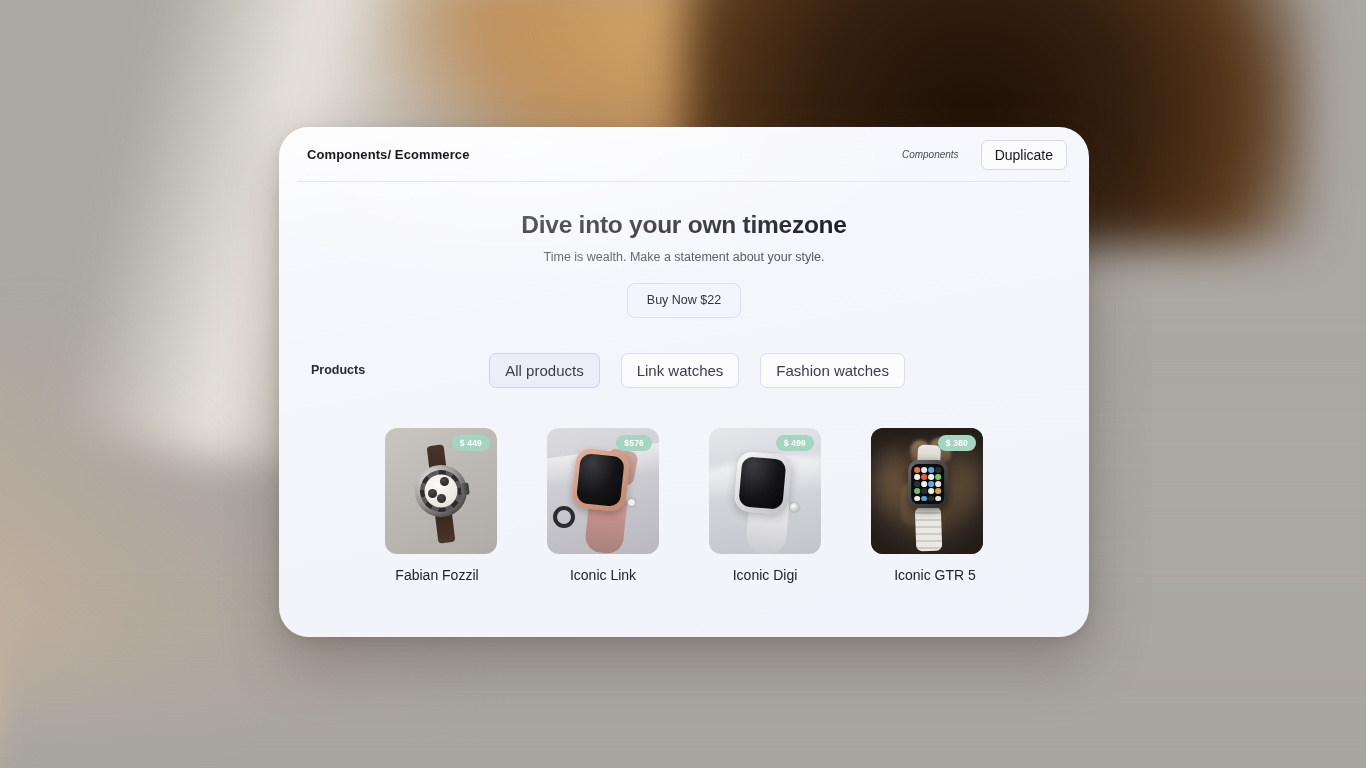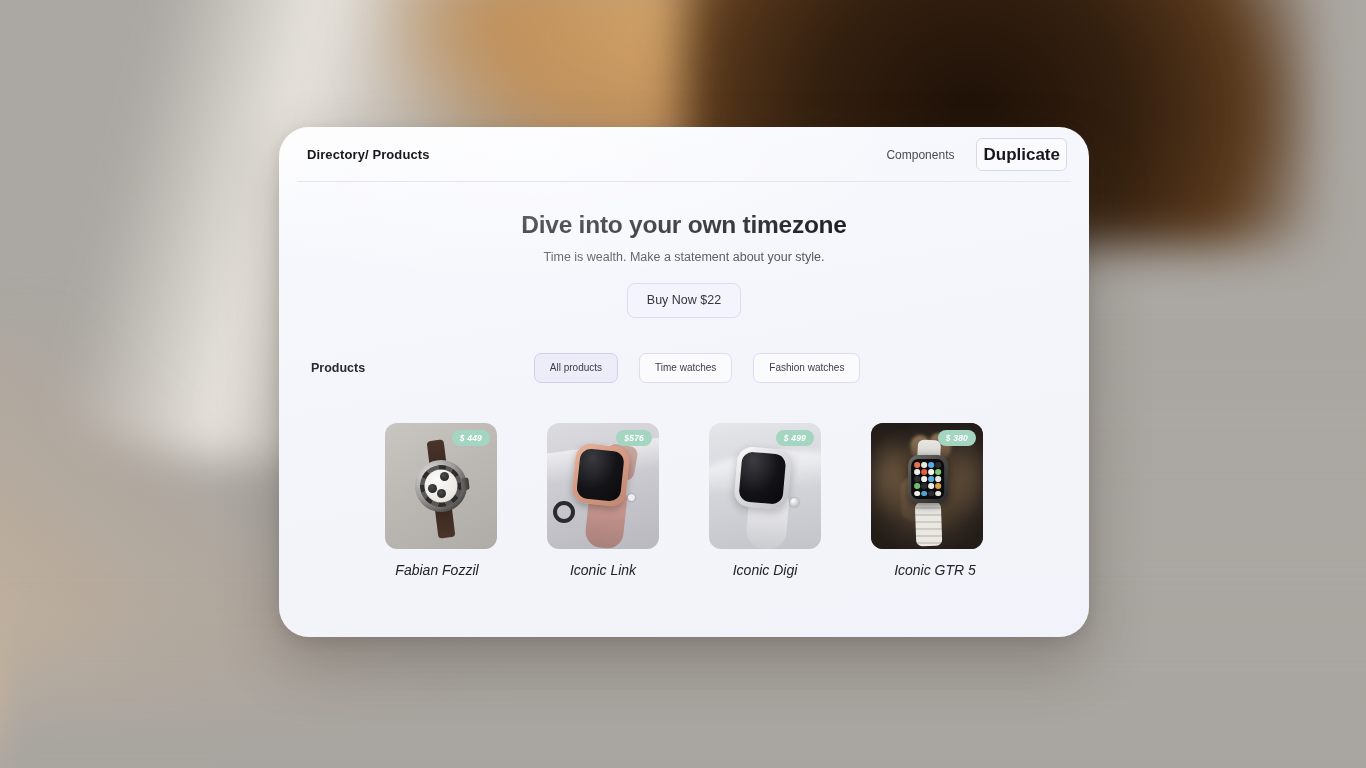--- a/index.html
+++ b/index.html
@@ -99,31 +99,32 @@
     color: #17171C;
     letter-spacing: .1px;
   }
   .hdr-right {
     margin-left: auto;
     display: flex;
     align-items: center;
     gap: 22px;
   }
   .hdr-link {
-    font-size: 12px;
+    font-size: 10px;
     color: #4A4A55;
+    font-style: italic;
   }
   .btn-duplicate {
-    font-size: 17px;
-    font-weight: bold;
+    font-size: 14px;
+    font-weight: normal;
     color: #17171C;
     background: #FBFBFE;
     border: 1px solid #D8D8EC;
     border-radius: 6px;
-    padding: 7px 6px;
+    padding: 7px 13px;
     line-height: 1;
     cursor: pointer;
   }
   .hdr-divider {
     position: absolute;
     left: 18px;
     right: 18px;
     bottom: 0;
     height: 1px;
     background: #E4E5EF;
@@ -170,21 +171,21 @@
     font-weight: bold;
     color: #2A2A33;
   }
   .pills {
     margin: 0 auto;
     display: flex;
     gap: 21px;
     transform: translateX(-12px);
   }
   .pill {
-    font-size: 10px;
+    font-size: 15px;
     color: #3C3C47;
     background: #FBFBFE;
     border: 1px solid #DCDDEE;
     border-radius: 7px;
     padding: 9px 15px;
     line-height: 1;
     cursor: pointer;
     white-space: nowrap;
   }
   .pill.active {
@@ -192,21 +193,21 @@
     border-color: #CFD1EA;
   }
 
   
   .grid {
     display: flex;
     justify-content: center;
     gap: 50px;
     margin-top: 40px;
   }
-  .card { width: 112px; cursor: pointer; font-style: italic; }
+  .card { width: 112px; cursor: pointer; }
   .card-img {
     position: relative;
     width: 112px;
     height: 126px;
     border-radius: 12px;
     overflow: hidden;
   }
   .badge {
     position: absolute;
     top: 7px;
@@ -369,39 +370,39 @@
   <div class="bd-layer bd-coffee"></div>
   <div class="bd-layer bd-saucer"></div>
   <div class="bd-layer bd-gray"></div>
   <div class="bd-layer bd-gray2"></div>
 </div>
 
 <div class="panel">
   <div class="sheen"></div>
 
   <div class="hdr">
-    <div class="hdr-title">Directory/ Products</div>
+    <div class="hdr-title">Components/ Ecommerce</div>
     <div class="hdr-right">
       <span class="hdr-link">Components</span>
       <button class="btn-duplicate">Duplicate</button>
     </div>
     <div class="hdr-divider"></div>
   </div>
 
   <div class="hero">
     <div class="hero-title">Dive into your own timezone</div>
     <div class="hero-sub">Time is wealth. Make a statement about your style.</div>
     <button class="btn-buy">Buy Now $22</button>
   </div>
 
   <div class="prod-bar">
     <div class="prod-label">Products</div>
     <div class="pills">
       <button class="pill active">All products</button>
-      <button class="pill">Time watches</button>
+      <button class="pill">Link watches</button>
       <button class="pill">Fashion watches</button>
     </div>
   </div>
 
   <div class="grid">
 
     <div class="card">
       <div class="card-img">
         <div class="ph1">
           <div class="strap"></div>

